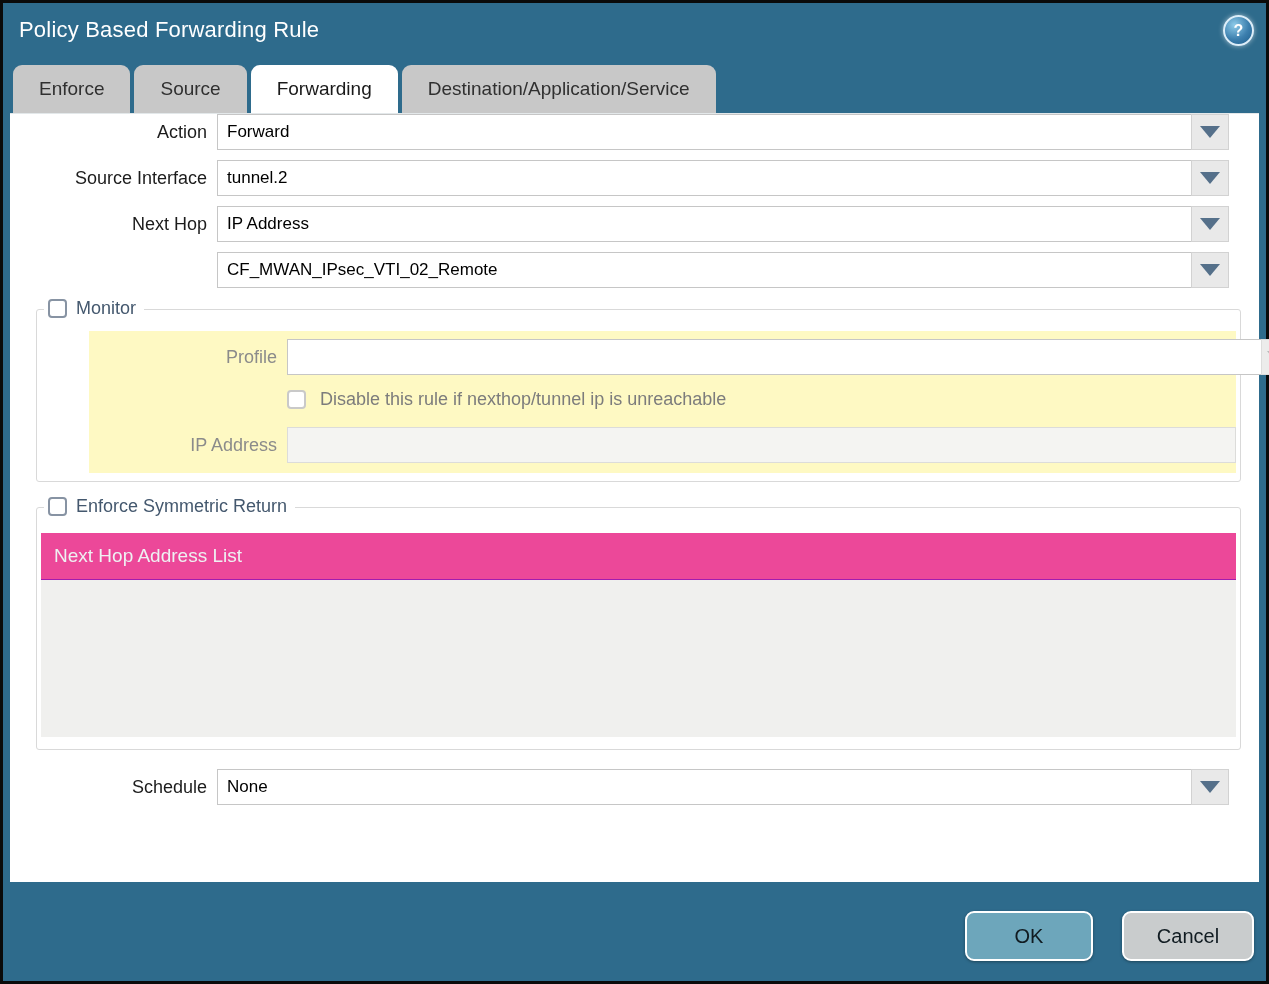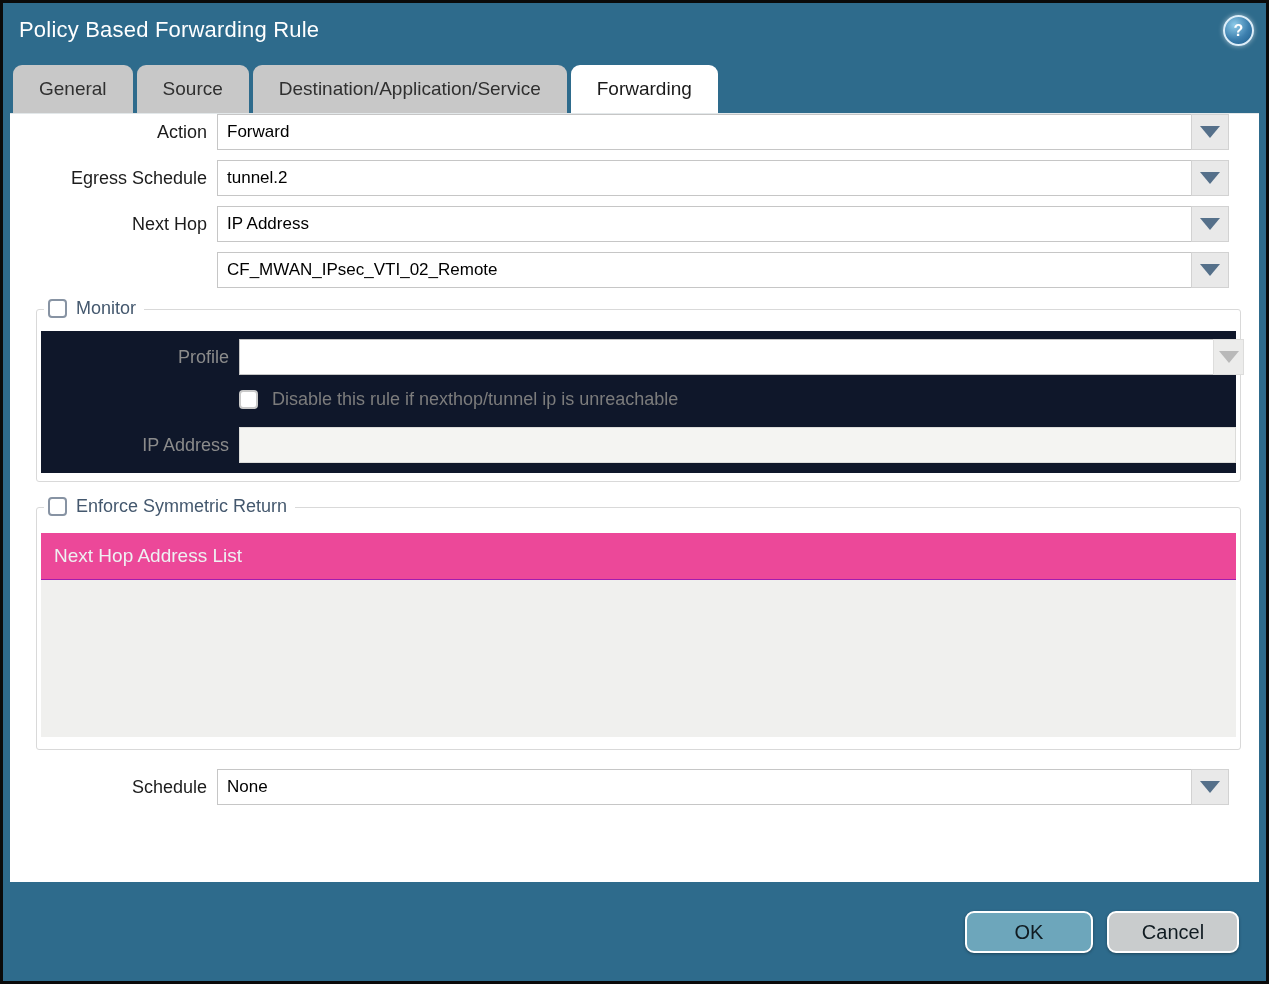--- a/index.html
+++ b/index.html
@@ -93,21 +93,21 @@
     font-size:18px; font-weight:normal; color:#44586e; white-space:nowrap;
   }
   .checkbox {
     width:19px; height:19px; box-sizing:border-box;
     border:2px solid #8793a3; border-radius:4px; background:#fff;
     cursor:pointer; flex:none;
   }
   .checkbox.disabled { border-color:#c9c9c9; cursor:default; }
 
   .group.monitor { margin-top:21px; padding:21px 4px 8px 4px; }
-  .gray-body { background:#0f172a; padding:8px 0 10px 0; }
+  .gray-body { background:#fef9c3; padding:8px 0 10px 0;margin-left:48px; }
 
   .gray-body .row { margin-bottom:0; }
   .gray-body .lbl { width:188px; color:#8b8b8b; }
   .input-cream {
     width:974px; height:36px; box-sizing:border-box;
     border:1px solid #d8d1ba; background:#f3ecd8;
     font-family:"Liberation Sans", sans-serif; font-size:17px; padding:0 9px;
   }
   .arrow-btn.disabled { background:#ececeb; border-color:#dddddc; cursor:default; width:31px; }
   .input-disabled {
@@ -133,71 +133,71 @@
   .tbl-btn { display:flex; align-items:center; gap:7px; cursor:pointer; }
   .tbl-btn .btn-text { font-size:19px; color:#f5f7f8; }
   .tbl-btn.disabled { cursor:default; }
   .tbl-btn.disabled .btn-text { color:#c6cbce; }
   .tbl-btn.disabled svg { opacity:.8; }
 
   .row.schedule { margin-top:19px; }
 
   
   .footer-btn {
-    position:absolute; height:42px;
+    position:absolute; height:50px;
     border:2px solid #ffffff; border-radius:9px;
     font-family:"Liberation Sans", sans-serif; font-size:20px; color:#101b21;
     display:flex; align-items:center; justify-content:center;
     cursor:pointer; box-sizing:border-box;
     box-shadow:0 1px 3px rgba(0,0,0,.35);
   }
   .btn-ok { width:128px; right:173px; top:908px; background:#6da6bb; }
-  .btn-cancel { width:132px; right:27px; top:908px; background:#c9cccd; }
+  .btn-cancel { width:132px; right:12px; top:908px; background:#c9cccd; }
 </style>
 </head>
 <body>
 
 <div class="dialog">
 
   <div class="titlebar">
     <div class="title">Policy Based Forwarding Rule</div>
     <div class="help">
       <span>?</span>
     </div>
   </div>
 
   <div class="tabs">
     <div class="tab">
-      <span>General</span>
+      <span>Enforce</span>
     </div>
     <div class="tab">
       <span>Source</span>
     </div>
+    <div class="tab active">
+      <span>Forwarding</span>
+    </div>
     <div class="tab">
       <span>Destination/Application/Service</span>
     </div>
-    <div class="tab active">
-      <span>Forwarding</span>
-    </div>
   </div>
 
   <div class="content">
 
     <div class="row">
       <div class="lbl">Action</div>
       <div class="combo">
         <input type="text" readonly="" value="Forward" style="">
         <div class="arrow-btn">
           <div class="tri"></div>
         </div>
       </div>
     </div>
 
     <div class="row">
-      <div class="lbl">Egress Schedule</div>
+      <div class="lbl">Source Interface</div>
       <div class="combo">
         <input type="text" readonly="" value="tunnel.2" style="">
         <div class="arrow-btn">
           <div class="tri"></div>
         </div>
       </div>
     </div>
 
     <div class="row">
       <div class="lbl">Next Hop</div>

